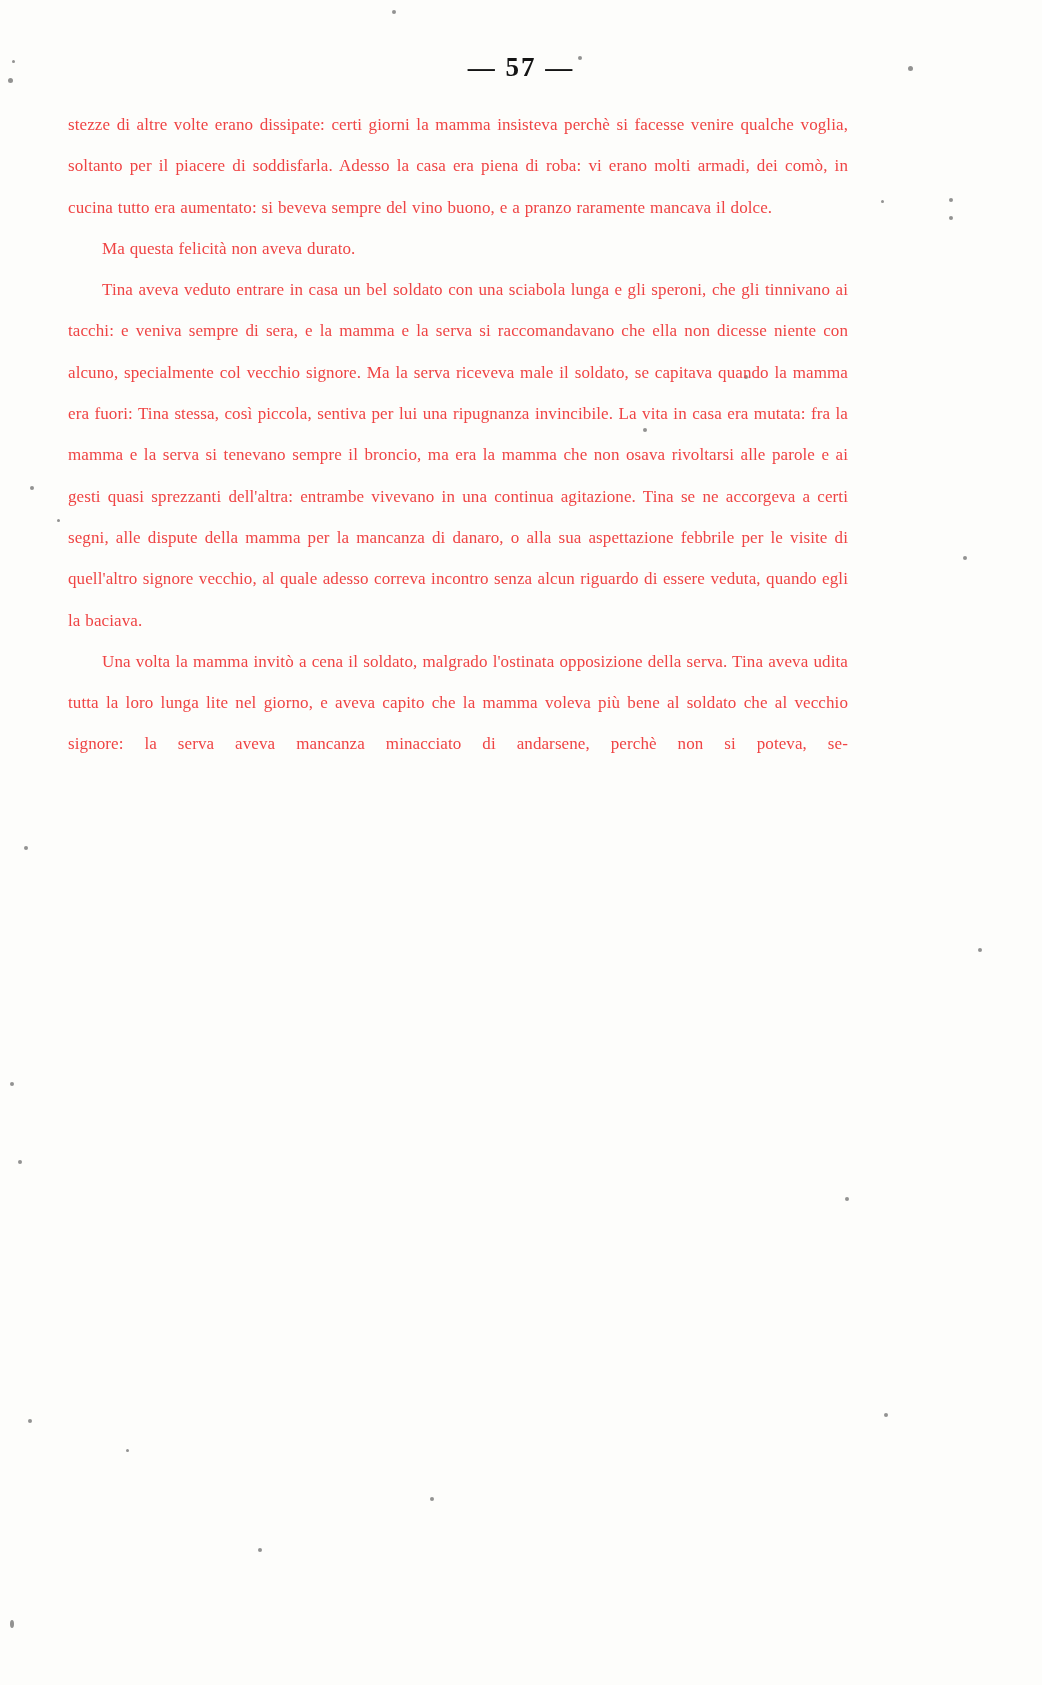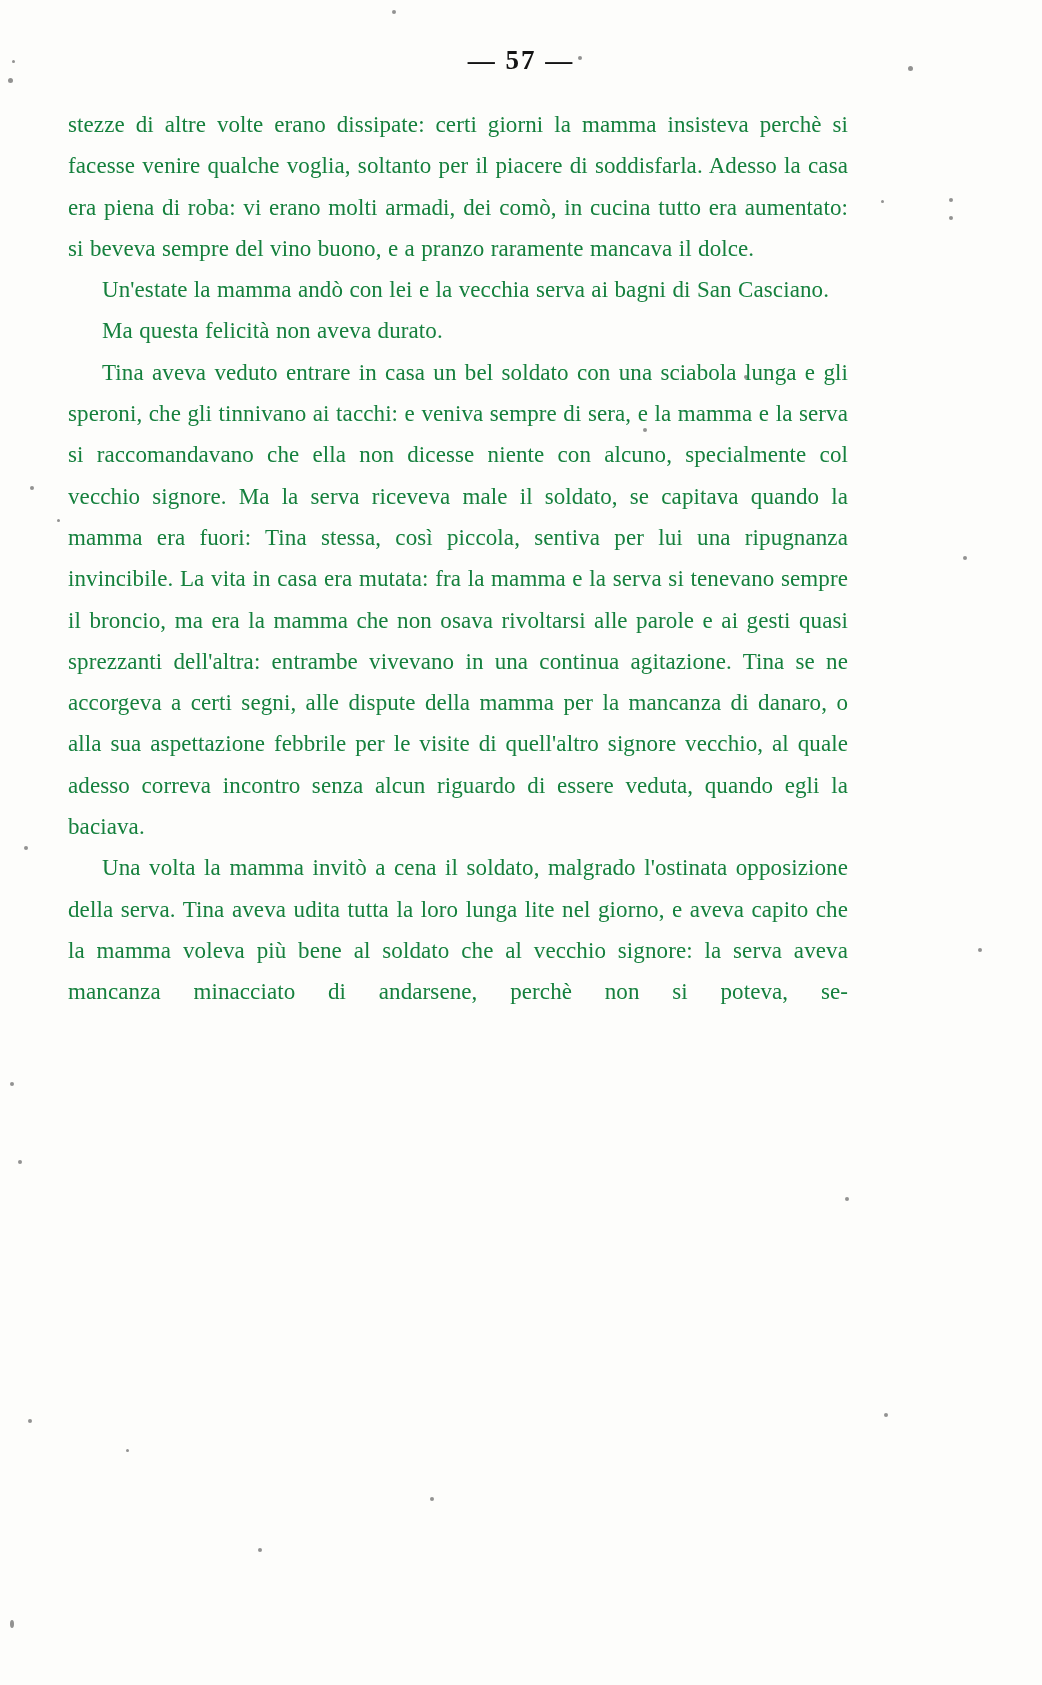--- a/index.html
+++ b/index.html
@@ -22,40 +22,40 @@
   }
   
   .speck {
     position: absolute;
     background: #3a3a3a;
     border-radius: 50%;
     opacity: 0.55;
   }
   .page-number {
     position: absolute;
-    top: 45px;
+    top: 52px;
     left: 0;
     width: 1042px;
     text-align: center;
     font-family: "Liberation Serif", serif;
     font-size: 27px;
     font-weight: bold;
     letter-spacing: 2px;
     color: #141414;
   }
   .body-text {
     position: absolute;
     top: 104px;
     left: 68px;
     width: 780px;
     font-family: "Liberation Serif", serif;
-    font-size: 23px;
+    font-size: 17px;
     line-height: 41.3px;
     text-align: justify;
-    color: #15803d;
+    color: #ef4444;
     letter-spacing: 0.1px;
     word-spacing: 0.5px;
   }
   .body-text p {
     margin: 0;
     text-indent: 0;
   }
   .body-text p.indent {
     text-indent: 34px;
   }
@@ -93,19 +93,18 @@
   <span class="speck" style="left:845px; top:1197px; width:4px; height:4px;"></span>
   <span class="speck" style="left:430px; top:1497px; width:4px; height:4px;"></span>
   <span class="speck" style="left:258px; top:1548px; width:4px; height:4px;"></span>
   <span class="speck" style="left:10px; top:1620px; width:4px; height:8px;"></span>
   <span class="speck" style="left:126px; top:1449px; width:3px; height:3px;"></span>
 
   <div class="page-number">— 57 —</div>
 
   <div class="body-text">
     <p>stezze di altre volte erano dissipate: certi giorni la mamma insisteva perchè si facesse venire qualche voglia, soltanto per il piacere di soddisfarla. Adesso la casa era piena di roba: vi erano molti armadi, dei comò, in cucina tutto era aumentato: si beveva sempre del vino buono, e a pranzo raramente mancava il dolce.</p>
-    <p class="indent">Un'estate la mamma andò con lei e la vecchia serva ai bagni di San Casciano.</p>
     <p class="indent">Ma questa felicità non aveva durato.</p>
     <p class="indent">Tina aveva veduto entrare in casa un bel soldato con una sciabola lunga e gli speroni, che gli tinnivano ai tacchi: e veniva sempre di sera, e la mamma e la serva si raccomandavano che ella non dicesse niente con alcuno, specialmente col vecchio signore. Ma la serva riceveva male il soldato, se capitava quando la mamma era fuori: Tina stessa, così piccola, sentiva per lui una ripugnanza invincibile. La vita in casa era mutata: fra la mamma e la serva si tenevano sempre il broncio, ma era la mamma che non osava rivoltarsi alle parole e ai gesti quasi sprezzanti dell'altra: entrambe vivevano in una continua agitazione. Tina se ne accorgeva a certi segni, alle dispute della mamma per la mancanza di danaro, o alla sua aspettazione febbrile per le visite di quell'altro signore vecchio, al quale adesso correva incontro senza alcun riguardo di essere veduta, quando egli la baciava.</p>
     <p class="indent last">Una volta la mamma invitò a cena il soldato, malgrado l'ostinata opposizione della serva. Tina aveva udita tutta la loro lunga lite nel giorno, e aveva capito che la mamma voleva più bene al soldato che al vecchio signore: la serva aveva mancanza minacciato di andarsene, perchè non si poteva, se-</p>
   </div>
 
 </div>
 
 </body></html>

